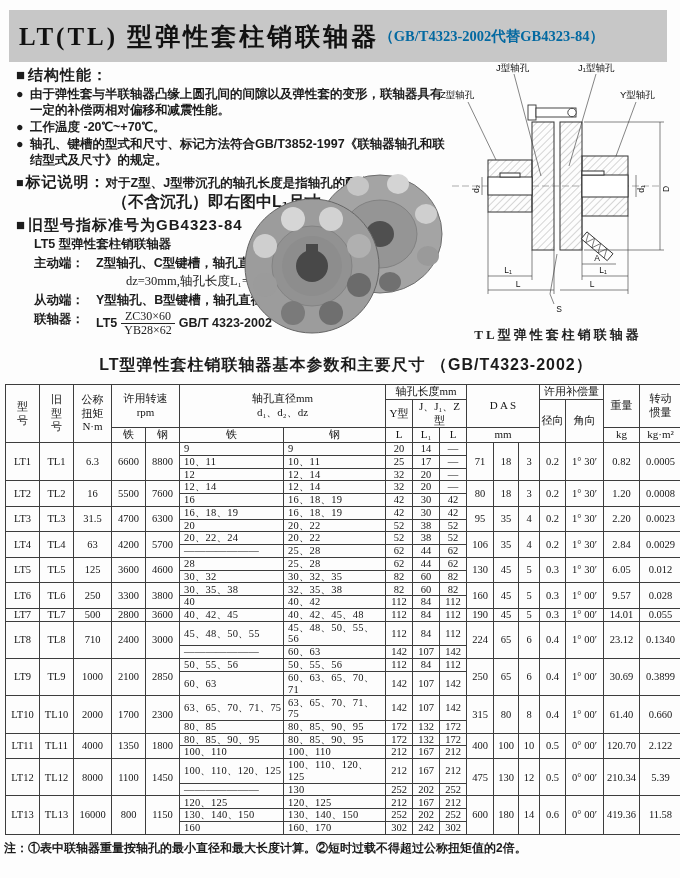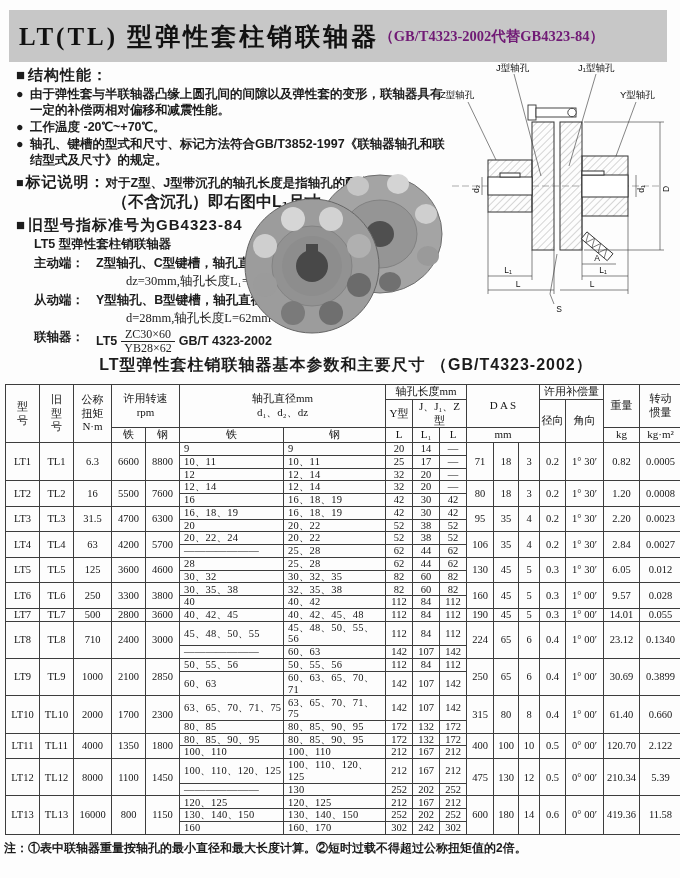--- a/index.html
+++ b/index.html
@@ -4,21 +4,21 @@
 <style>
   * { margin:0; padding:0; box-sizing:border-box; }
   body { background:#fff; }
   .page { position:relative; width:680px; height:878px; background:#fdfdfd; overflow:hidden;
           font-family:"Liberation Sans", sans-serif; color:#1c1c1c; }
 
   
   .title-bar { position:absolute; left:9px; top:10px; width:658px; height:52px; background:#c7c7c7;
                display:flex; align-items:center; padding-left:10px; }
   .title-main { font-family:"Liberation Serif", serif; font-weight:bold; font-size:25px; letter-spacing:3px; color:#111; }
-  .title-sub  { font-family:"Liberation Serif", serif; font-weight:bold; font-size:14.5px; color:#701a75; }
+  .title-sub  { font-family:"Liberation Serif", serif; font-weight:bold; font-size:14.5px; color:#0369a1; }
 
   
   .left-col { position:absolute; left:16px; top:63px; width:436px; }
   .sec-head { font-size:15px; font-weight:bold; margin-top:3px; letter-spacing:1px; }
   .sq { margin-right:2px; }
   .bullet { display:flex; font-size:12.5px; font-weight:bold; line-height:1.28; margin-top:1px; }
   .bullet .dot { flex:0 0 14px; }
   .sec-line { font-size:12.5px; font-weight:bold; margin-top:4px; line-height:1.3; }
   .sec-line .inline-head { font-size:15px; font-weight:bold; letter-spacing:1px; }
   .indent2 { padding-left:96px; font-size:16px; font-weight:bold; }
@@ -86,21 +86,21 @@
     <div class="sec-head"><span class="sq">■</span><span>旧型号指标准号为GB4323-84</span></div>
 
     <div class="example">
       <div>LT5 型弹性套柱销联轴器</div>
       <div class="ex-row">
         <span class="ex-label">主动端：</span>
         <span><span>Z型轴孔、C型键槽，轴孔直径</span><br><span class="ex-sub">dz=30mm,轴孔长度L₁=60mm</span></span>
       </div>
       <div class="ex-row">
         <span class="ex-label">从动端：</span>
-        <span><span>Y型轴孔、B型键槽，轴孔直径</span><br><span class="ex-sub">d=28mm,轴孔长度L=62mm</span></span>
+        <span><span>Y型轴孔、B型键槽，轴孔直径</span><br></span>
       </div>
       <div class="ex-row">
         <span class="ex-label">联轴器：</span>
         <span>
           <span>LT5</span><span class="frac"><span class="frac-top">ZC30×60</span><span class="frac-bot">YB28×62</span></span><span>GB/T 4323-2002</span>
         </span>
       </div>
     </div>
   </div>
 
@@ -205,20 +205,21 @@
         <text x="41" y="131" transform="rotate(-90 41 131)" text-anchor="middle">d₂</text>
         <text x="206" y="131" transform="rotate(-90 206 131)" text-anchor="middle">d₁</text>
         <text x="159" y="203" text-anchor="middle">A</text>
         <text x="70" y="215" text-anchor="middle">L₁</text>
         <text x="80" y="229" text-anchor="middle">L</text>
         <text x="165" y="215" text-anchor="middle">L₁</text>
         <text x="154" y="229" text-anchor="middle">L</text>
         <text x="121" y="254" text-anchor="middle">S</text>
       </g>
     </svg>
+    <div class="drawing-caption">TL型弹性套柱销联轴器</div>
   </div>
 
   <div class="table-title">LT型弹性套柱销联轴器基本参数和主要尺寸 （GB/T4323-2002）</div>
 
   <table class="spec">
     <colgroup>
       <col style="width:34px">
         <col style="width:34px">
         <col style="width:38px">
         <col style="width:34px">
@@ -372,21 +373,21 @@
           <td class="dia">20、22</td>
           <td>52</td>
           <td>38</td>
           <td>52</td>
           <td rowspan="2">106</td>
           <td rowspan="2">35</td>
           <td rowspan="2">4</td>
           <td rowspan="2">0.2</td>
           <td rowspan="2">1° 30′</td>
           <td rowspan="2">2.84</td>
-          <td rowspan="2">0.0027</td>
+          <td rowspan="2">0.0029</td>
         </tr>
         <tr>
           <td class="dia">———————</td>
           <td class="dia">25、28</td>
           <td>62</td>
           <td>44</td>
           <td>62</td>
         </tr>
         <tr>
           <td rowspan="2">LT5</td>

